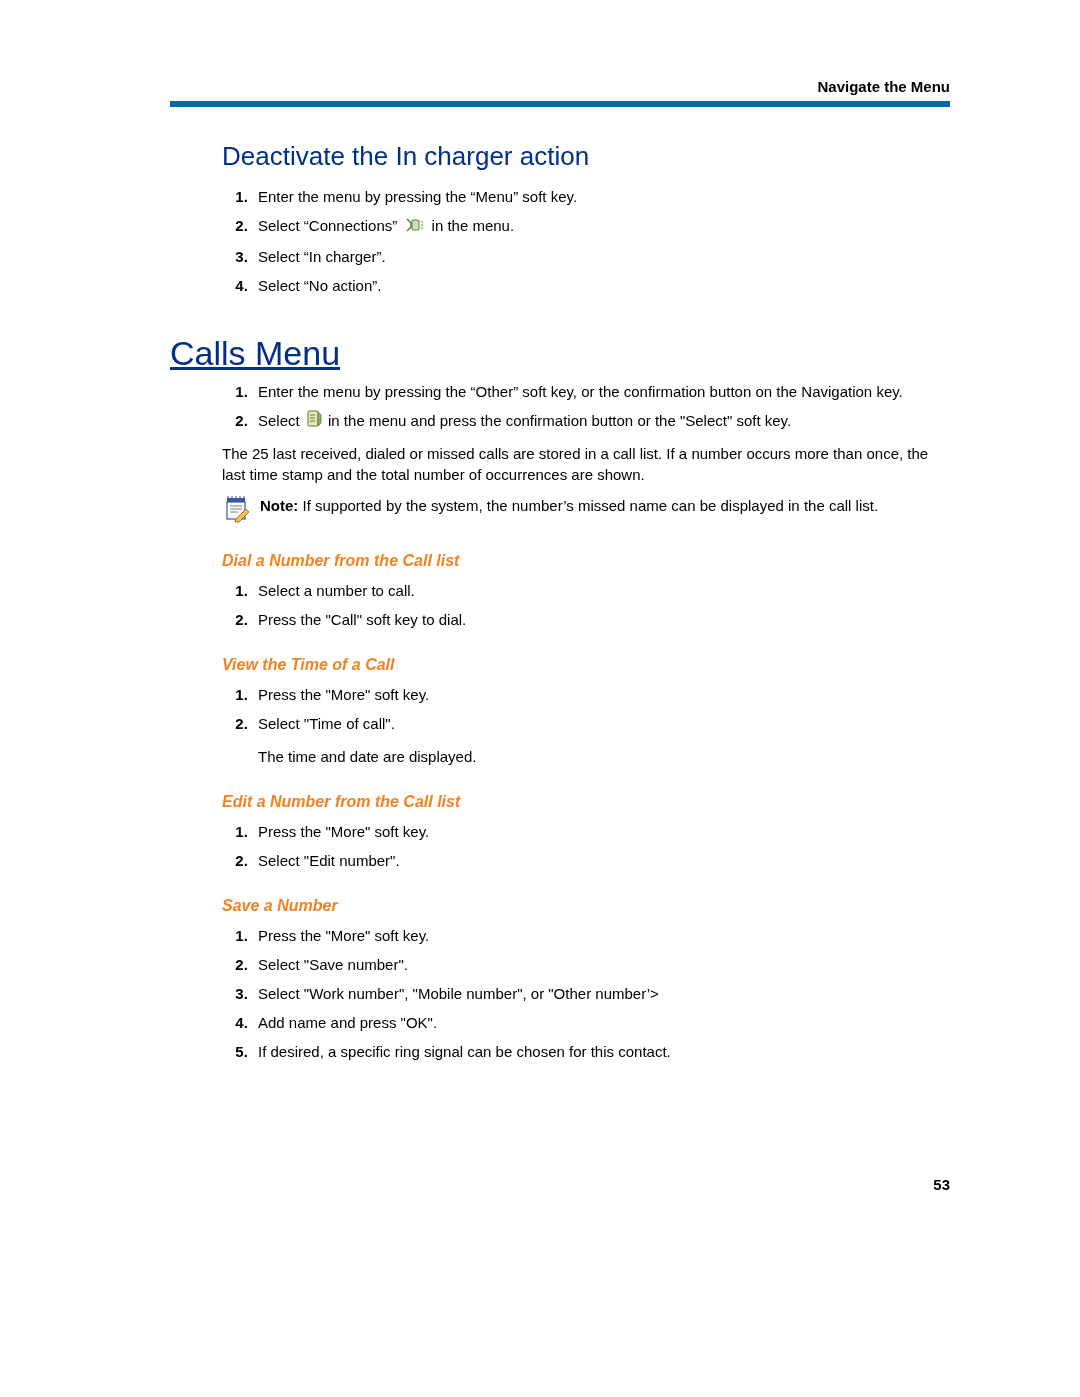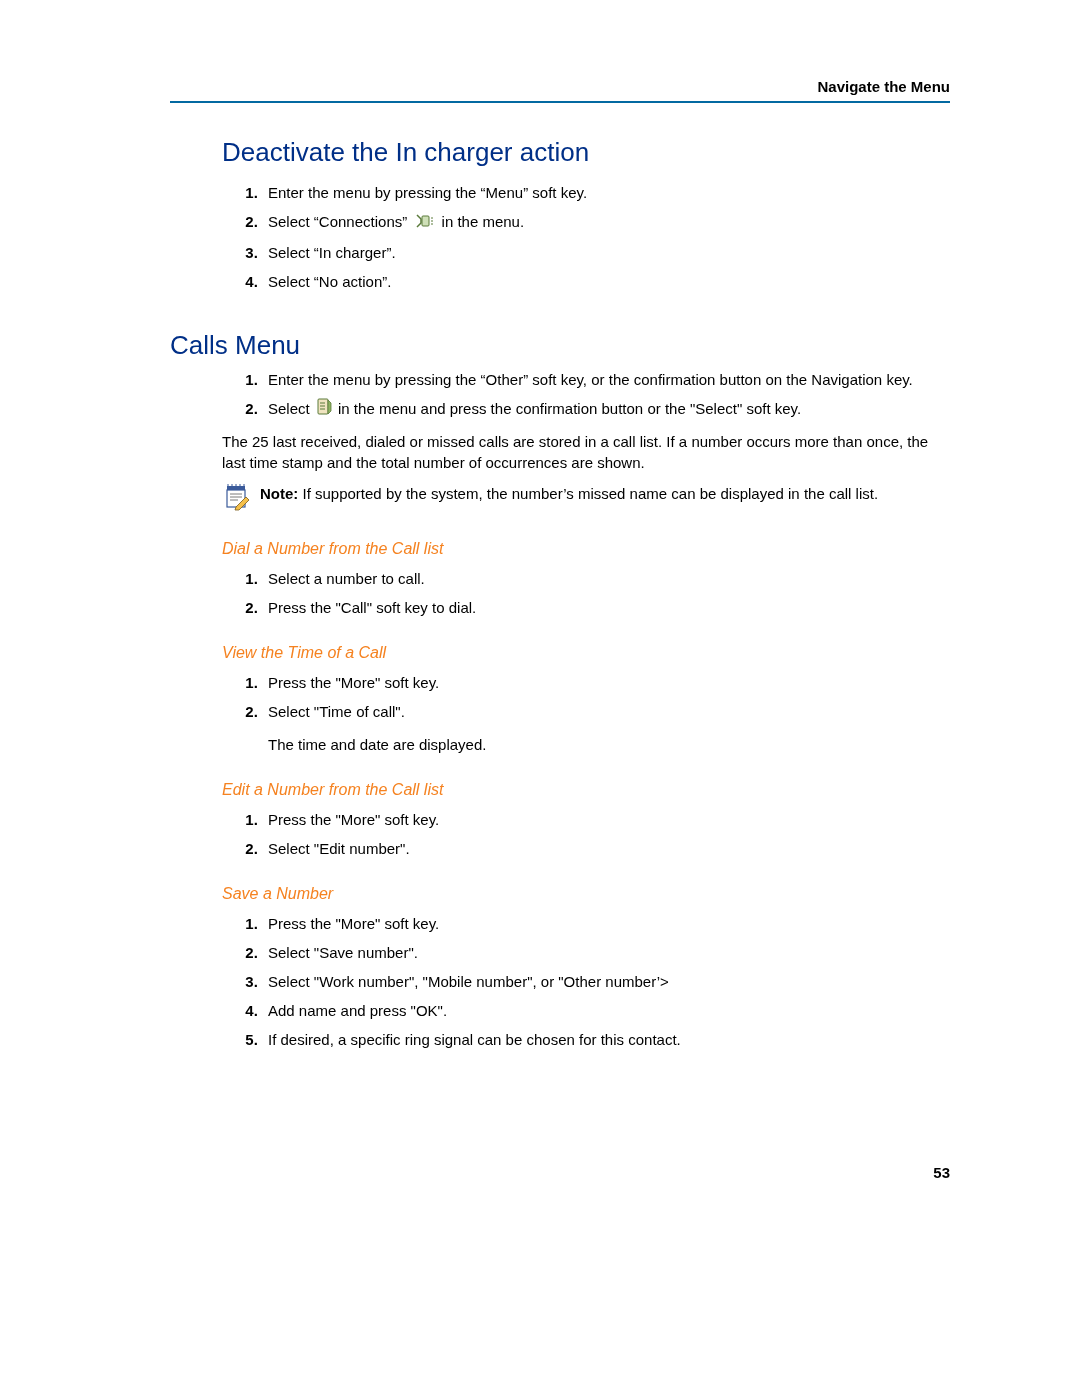--- a/index.html
+++ b/index.html
@@ -13,52 +13,53 @@
   }
   .page {
     padding: 78px 130px 60px 170px;
     box-sizing: border-box;
   }
   .header {
     text-align: right;
     font-weight: bold;
     font-size: 15px;
     padding-bottom: 6px;
-    border-bottom: 2px solid #0369a1;
+    border-bottom: 6px solid #0369a1;
     margin-bottom: 34px;
   }
   .content {
     padding-left: 52px;
   }
   .h2 {
     font-size: 26px;
     color: #002f87;
     font-weight: normal;
     margin: 26px 0 14px 0;
   }
   .h1 {
-    font-size: 26px;
+    font-size: 34px;
     color: #002f87;
     font-weight: normal;
     margin: 38px 0 4px -52px;
+    text-decoration: underline;
   }
   .h3 {
     color: #f58220;
     font-style: italic;
     font-size: 16px;
-    font-weight: normal;
+    font-weight: bold;
     margin: 26px 0 10px 0;
   }
   ol.steps {
     margin: 0 0 10px 0;
     padding-left: 24px;
   }
   ol.steps > li {
     padding-left: 6px;
-    margin: 8px 16px;
+    margin: 8px 6px;
     line-height: 1.4;
   }
   ol.steps > li::marker {
     font-weight: bold;
   }
   .para {
     margin: 10px 0;
     line-height: 1.4;
   }
   .note-row {

